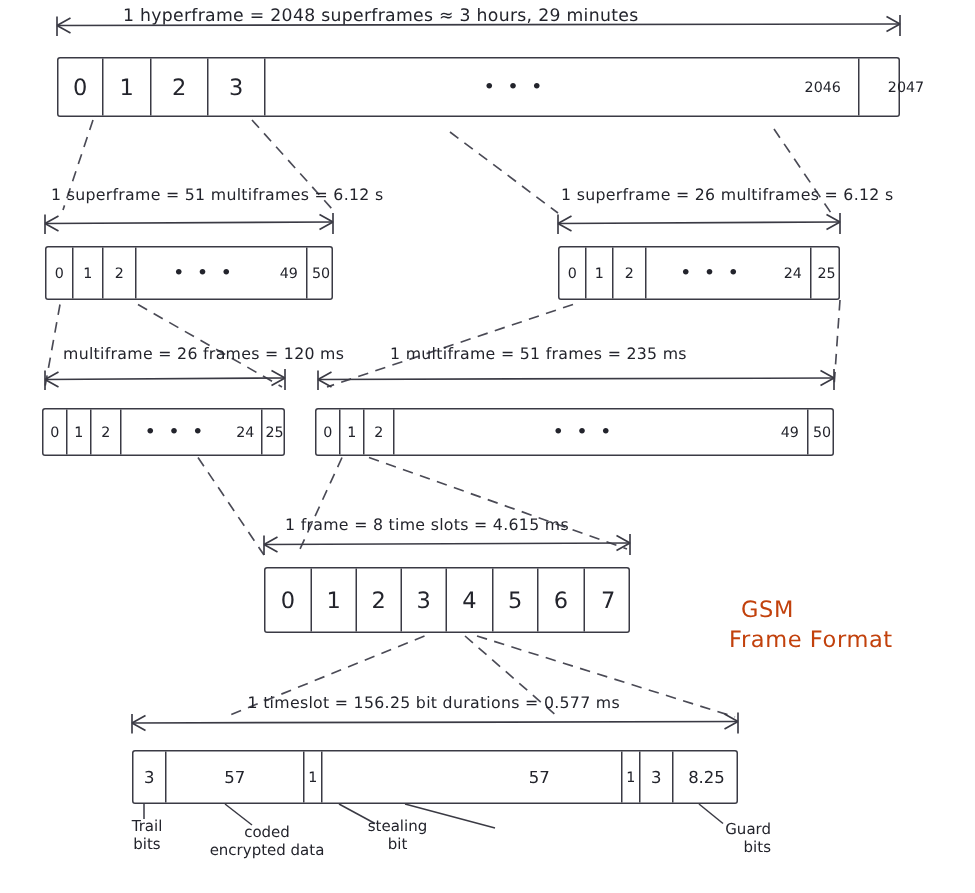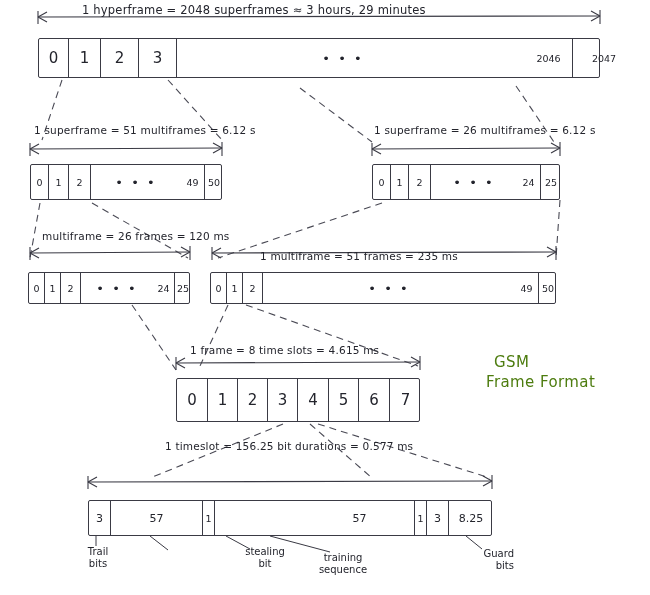--- a/index.html
+++ b/index.html
@@ -72,22 +72,23 @@
     pointer-events: none;
   }
   .dim { stroke: #3a3a44; stroke-width: 1.1; fill: none; }
   .dash { stroke: #4a4a55; stroke-width: 1.1; fill: none; stroke-dasharray: 7 5; }
   .lead { stroke: #3a3a44; stroke-width: 1; fill: none; }
 
   .title {
     position: absolute;
     font-size: 15px;
     line-height: 20px;
-    color: #4d7c0f;
+    color: #c2410c;
     letter-spacing: 0.4px;
+    margin-top: 44px;
   }
   .caption {
     position: absolute;
     font-size: 10px;
     line-height: 12px;
     text-align: center;
     color: #23242c;
     white-space: pre-line;
   }
 </style>
@@ -202,21 +203,21 @@
   <div class="lbl small" style="left:42px; top:230px;">multiframe = 26 frames = 120 ms</div>
   <div class="bar" style="left:28px; top:272px; width:162px; height:32px;">
     <div class="cell sm" style="left:0; width:16px;">0</div>
     <div class="cell sm" style="left:16px; width:16px;">1</div>
     <div class="cell sm" style="left:32px; width:20px;">2</div>
     <div class="dots" style="left:52px; top:0; width:72px; height:30px;">• • •</div>
     <div class="cell sm" style="left:124px; width:22px;">24</div>
     <div class="cell sm nb" style="left:146px; width:16px;">25</div>
   </div>
 
-  <div class="lbl small" style="left:260px; top:230px;margin-top:20px;">1 multiframe = 51 frames = 235 ms</div>
+  <div class="lbl small" style="left:260px; top:230px;">1 multiframe = 51 frames = 235 ms</div>
   <div class="bar" style="left:210px; top:272px; width:346px; height:32px;">
     <div class="cell sm" style="left:0; width:16px;">0</div>
     <div class="cell sm" style="left:16px; width:16px;">1</div>
     <div class="cell sm" style="left:32px; width:20px;">2</div>
     <div class="dots" style="left:52px; top:0; width:252px; height:30px;">• • •</div>
     <div class="cell sm" style="left:304px; width:24px;">49</div>
     <div class="cell sm nb" style="left:328px; width:18px;">50</div>
   </div>
 
   <div class="title" style="left:494px; top:352px;">
@@ -229,33 +230,33 @@
     <div class="cell big" style="left:0; width:31px;">0</div>
     <div class="cell big" style="left:31px; width:30px;">1</div>
     <div class="cell big" style="left:61px; width:30px;">2</div>
     <div class="cell big" style="left:91px; width:30px;">3</div>
     <div class="cell big" style="left:121px; width:31px;">4</div>
     <div class="cell big" style="left:152px; width:30px;">5</div>
     <div class="cell big" style="left:182px; width:31px;">6</div>
     <div class="cell big nb" style="left:213px; width:31px;">7</div>
   </div>
 
-  <div class="lbl small" style="left:165px; top:440px;text-align:right;">1 timeslot = 156.25 bit durations = 0.577 ms</div>
+  <div class="lbl small" style="left:165px; top:463px;text-align:right;">1 timeslot = 156.25 bit durations = 0.577 ms</div>
   <div class="bar" style="left:88px; top:500px; width:404px; height:36px;">
     <div class="cell" style="left:0; width:22px;">3</div>
     <div class="cell" style="left:22px; width:92px;">57</div>
     <div class="cell sm" style="left:114px; width:12px;">1</div>
     <div class="cell" style="left:216px; width:110px;">57</div>
     <div class="cell sm" style="left:326px; width:12px;">1</div>
     <div class="cell" style="left:338px; width:22px;">3</div>
     <div class="cell nb" style="left:360px; width:44px;">8.25</div>
   </div>
 
   <div class="caption" style="left:72px; top:546px; width:52px;">Trail
 bits</div>
+  <div class="caption" style="left:128px; top:550px; width:100px;">coded
+encrypted data</div>
   <div class="caption" style="left:234px; top:546px; width:62px;">stealing
 bit</div>
-  <div class="caption" style="left:306px; top:552px; width:74px;">training
-sequence</div>
   <div class="caption" style="left:458px; top:548px; width:56px;text-align:right;">Guard
 bits</div>
 
 </div>
 
 </body></html>

